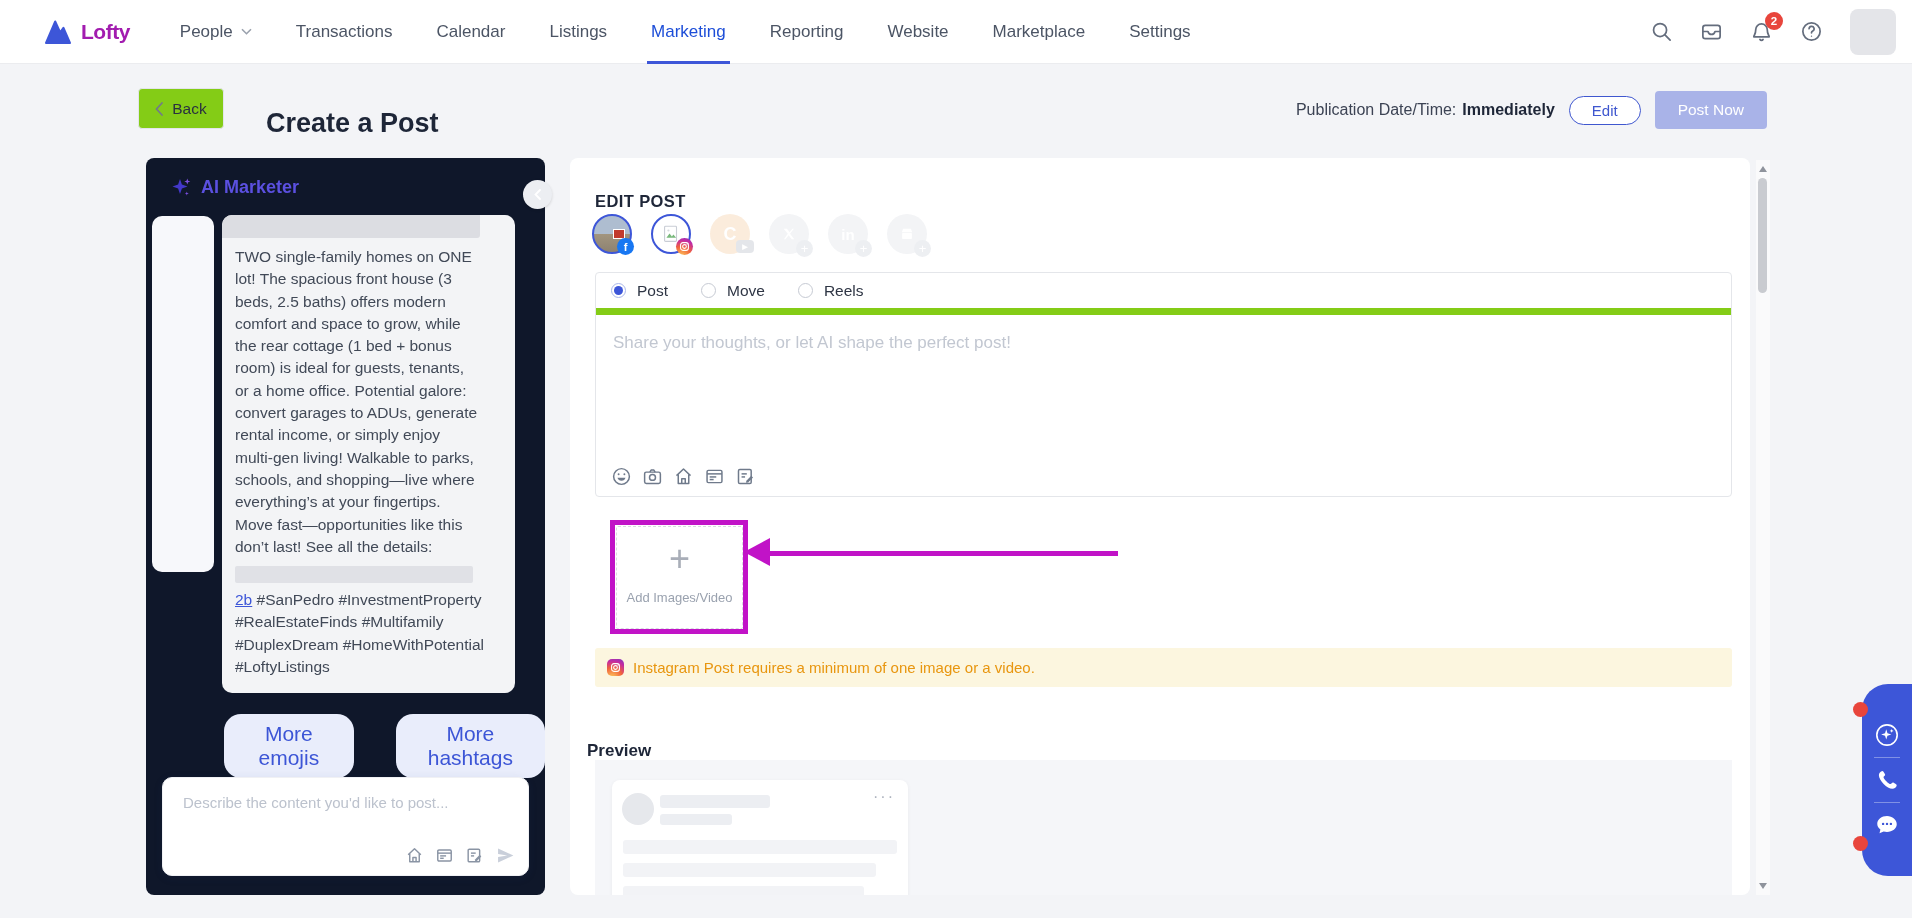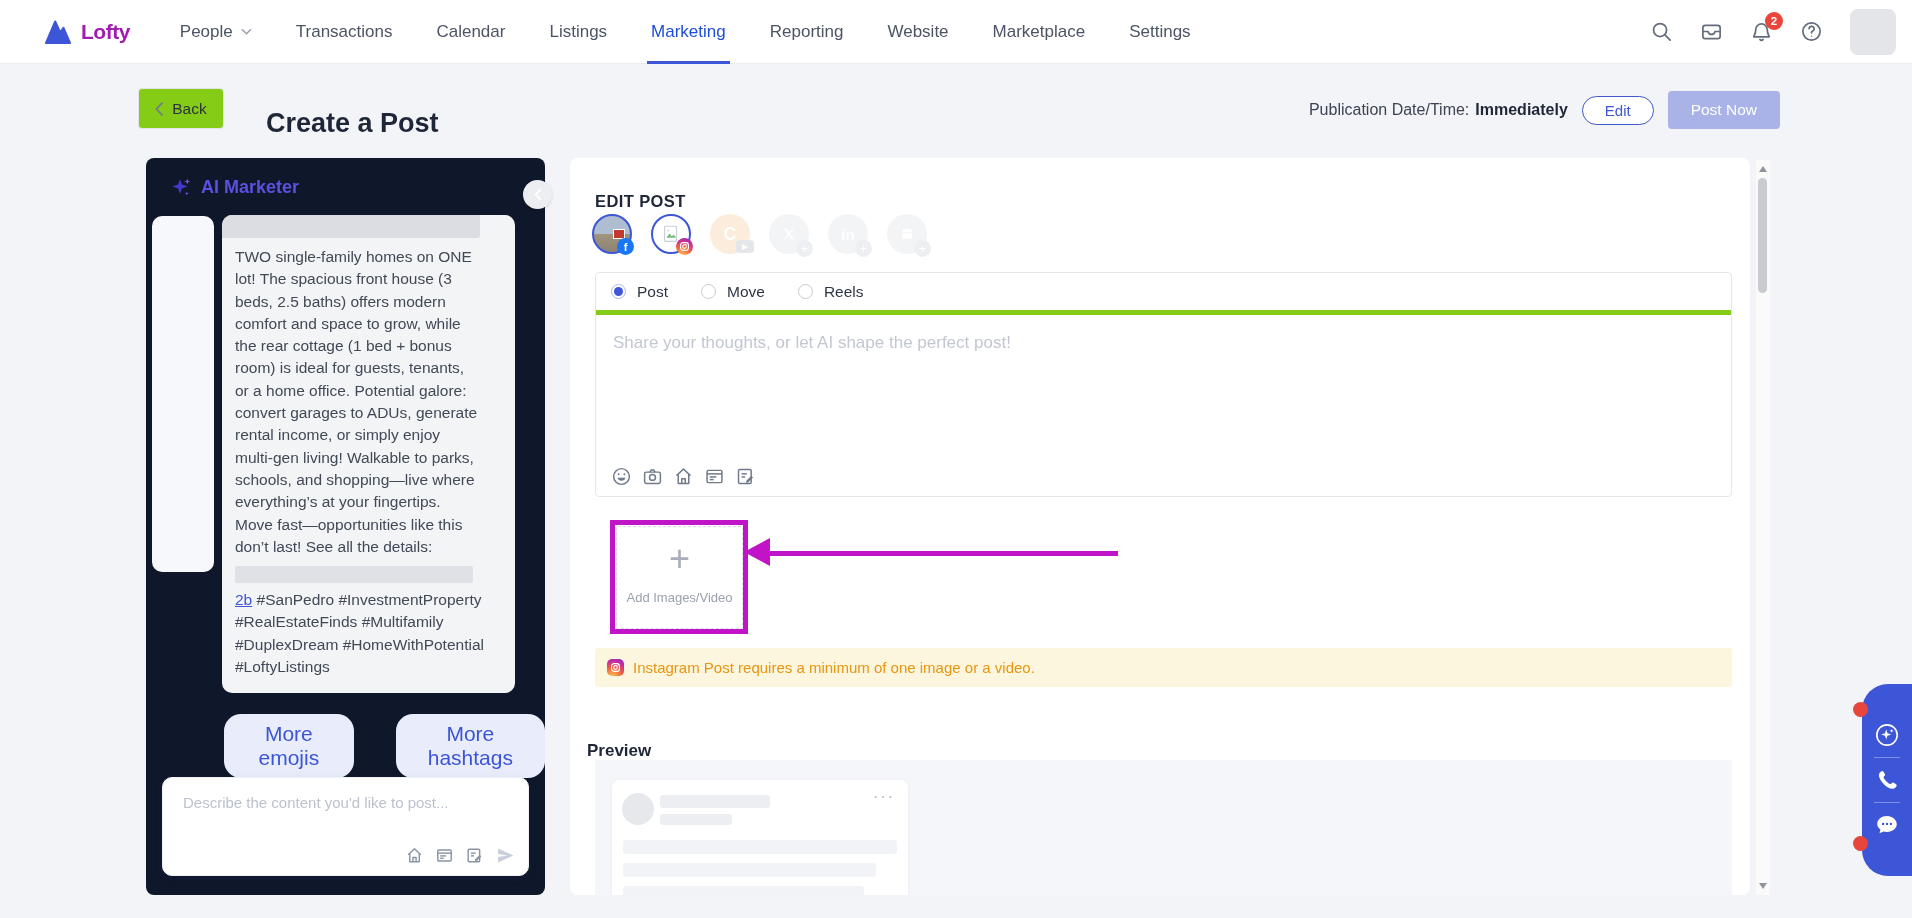--- a/index.html
+++ b/index.html
@@ -25,21 +25,21 @@
   .badge{position:absolute;top:-8px;right:-10px;background:#e8453c;color:#fff;font-size:11.5px;
     min-width:18px;height:18px;border-radius:9px;display:flex;align-items:center;justify-content:center;
     font-weight:700;padding:0 4px;}
   .avatar{width:46px;height:46px;border-radius:8px;background:#e4e5e9;cursor:pointer;}
 
   
   .back-btn{position:absolute;left:138px;top:88px;width:86px;height:41px;background:#84cc16;
     border:1px solid #e3e5ea;border-radius:4px;display:flex;align-items:center;justify-content:center;
     gap:9px;font-size:15.5px;color:#2a3140;cursor:pointer;}
   .page-title{position:absolute;left:266px;top:90px;font-size:27px;font-weight:700;color:#1e2638;}
-  .pub-row{position:absolute;right:132px;top:90px;height:40px;display:flex;align-items:center;gap:14px;}
+  .pub-row{position:absolute;right:145px;top:90px;height:40px;display:flex;align-items:center;gap:14px;}
   .pub-label{font-size:16px;color:#3c4354;}
   .pub-value{font-size:16px;font-weight:700;color:#1e2638;margin-left:-8px;}
   .edit-btn{border:1px solid #3f57cf;color:#3f57cf;background:#fff;border-radius:16px;
     padding:5px 22px;font-size:15px;cursor:pointer;font-family:inherit;}
   .postnow-btn{background:#a9b3e8;color:#fff;border:none;border-radius:4px;
     padding:10px 23px;font-size:15.5px;cursor:pointer;font-family:inherit;}
 
   
   .ai-card{position:absolute;left:146px;top:158px;width:399px;height:737px;background:#0f172a;border-radius:8px;}
   .ai-head{position:absolute;left:24px;top:18px;display:flex;align-items:center;gap:9px;}
@@ -79,21 +79,21 @@
   .abadge-fb{background:#1877f2;}
   .acct-ig{border:2px solid #3d56d8;background:#fff;}
   .ig-grad{background:radial-gradient(circle at 30% 110%,#fdca5c 0%,#f0633c 45%,#c32aa3 75%,#7b3bc1 100%);}
   .acct-grey{background:#e9ebef;color:#fff;font-weight:700;}
   .acct-yt{background:#f8ddc0;color:#fff;font-weight:700;font-size:18px;}
   .dim{opacity:.55;}
   .abadge-yt{background:#cfd3da;border-radius:4px;width:18px;height:13px;color:#fff;font-size:7px;bottom:1px;}
   .abadge-plus{background:#dfe2e8;color:#fff;font-size:13px;font-weight:400;}
 
   .post-form{position:absolute;left:25px;top:114px;width:1137px;height:225px;border:1px solid #e4e6ea;border-radius:4px;}
-  .radio-row{height:42px;border-bottom:5px solid #84cc16;display:flex;align-items:center;gap:33px;padding-left:15px;text-align:right;}
+  .radio-row{height:42px;border-bottom:7px solid #84cc16;display:flex;align-items:center;gap:33px;padding-left:15px;text-align:right;}
   .radio-opt{display:flex;align-items:center;gap:11px;font-size:15.5px;color:#2e3544;cursor:pointer;}
   .radio{width:15px;height:15px;border:1px solid #c6cad3;border-radius:50%;background:#fff;position:relative;}
   .radio.sel{border-color:#aab7ea;}
   .radio.sel::after{content:'';position:absolute;inset:2px;background:#3d56d8;border-radius:50%;}
   .ta-wrap{padding:16px 15px 0;}
   .post-ta{width:100%;height:110px;border:none;outline:none;resize:none;font-size:17px;font-family:inherit;background:transparent;}
   .post-ta::placeholder{color:#c2c7d1;}
   .tool-row{position:absolute;left:15px;bottom:9px;display:flex;gap:10px;}
   .tool-icon{width:21px;height:21px;color:#6f7a8b;cursor:pointer;}
 

